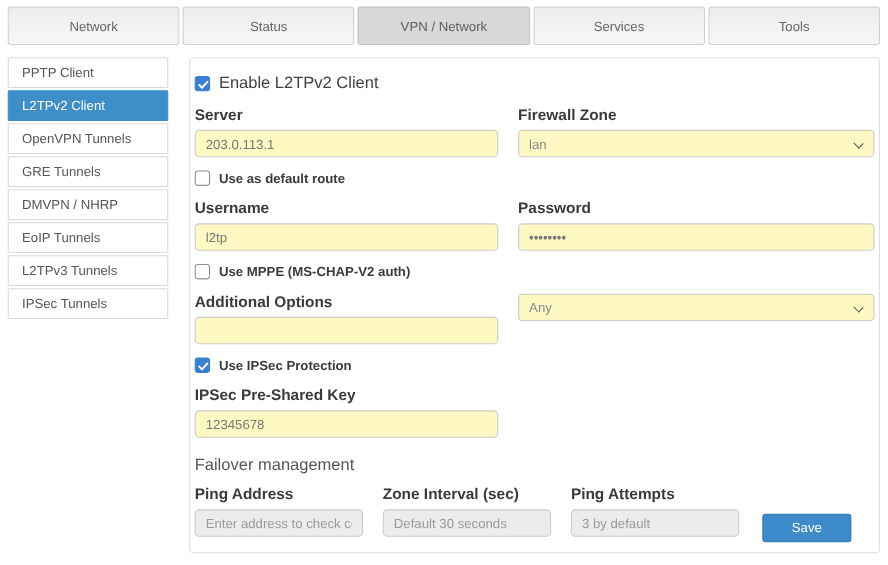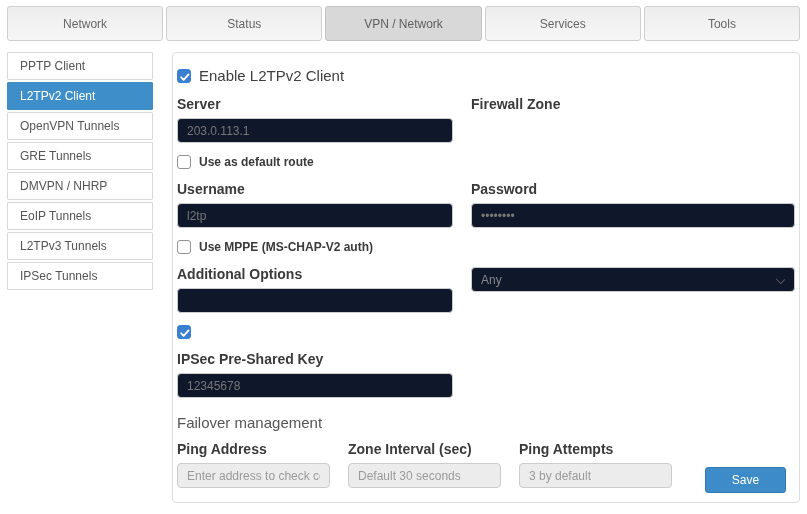--- a/index.html
+++ b/index.html
@@ -64,21 +64,21 @@
   .col-l { width: 276px; flex: 0 0 auto; }
   .col-r { flex: 1; }
 
   .field-label {
     font-size: 14px; font-weight: bold; color: #3a3a3a;
     margin-bottom: 7px; line-height: 14px;
   }
   .text-input, .select-wrap select {
     width: 100%; height: 25px;
     border: 1px solid #ccc; border-radius: 4px;
-    background: #0f172a; padding: 3px 9px;
+    background: #fef9c3; padding: 3px 9px;
     font-family: "Liberation Sans", sans-serif;
     font-size: 12px; color: #777; outline: none;
   }
   .text-input::placeholder { color: #9a9a9a; }
   .text-input:disabled {
     background: #ececec; color: #9a9a9a; border-color: #ccc;
   }
   .select-wrap { position: relative; }
   .select-wrap select {
     appearance: none; -webkit-appearance: none; -moz-appearance: none;
@@ -93,21 +93,21 @@
 
   .section-heading {
     font-size: 15px; color: #555; font-weight: normal;
     margin: 16px 0 11px 0;
   }
 
   .row3 { display: flex; gap: 18px; align-items: center; }
   .col3 { width: 153px; flex: 0 0 auto; }
 
   .save-btn {
-    position: absolute; right: 13px; bottom: 9px;
+    position: absolute; right: 25px; bottom: 9px;
     width: 81px; height: 26px;
     background: #3d8cc9; color: #fff;
     border: 1px solid #3079b5; border-radius: 3px;
     font-family: "Liberation Sans", sans-serif;
     font-size: 12px; cursor: pointer;
   }
 </style>
 </head>
 <body>
 
@@ -145,20 +145,26 @@
         <span class="check-label lg">Enable L2TPv2 Client</span>
       </div>
 
       <div class="row2">
         <div class="col-l">
           <div class="field-label">Server</div>
           <input class="text-input" type="text" value="203.0.113.1" style="">
         </div>
         <div class="col-r">
           <div class="field-label">Firewall Zone</div>
+          <div class="select-wrap">
+            <select>
+              <option>lan</option>
+            </select>
+            <span class="chevron"></span>
+          </div>
         </div>
       </div>
 
       <div class="check-row">
         <span class="checkbox">
           
         </span>
         <span class="check-label">Use as default route</span>
       </div>
 
@@ -194,20 +200,21 @@
           </div>
         </div>
       </div>
 
       <div class="check-row">
         <span class="checkbox checked">
           <svg width="12" height="12" viewBox="0 0 12 12">
               <path d="M2.2 6.3l2.4 2.5 5-5.4" stroke="#fff" stroke-width="1.8" fill="none" stroke-linecap="round" stroke-linejoin="round"></path>
             </svg>
         </span>
+        <span class="check-label">Use IPSec Protection</span>
       </div>
 
       <div class="row2" style="margin-bottom:8px;">
         <div class="col-l">
           <div class="field-label">IPSec Pre-Shared Key</div>
           <input class="text-input" type="text" value="12345678" style="">
         </div>
       </div>
 
       <div class="section-heading">Failover management</div>

